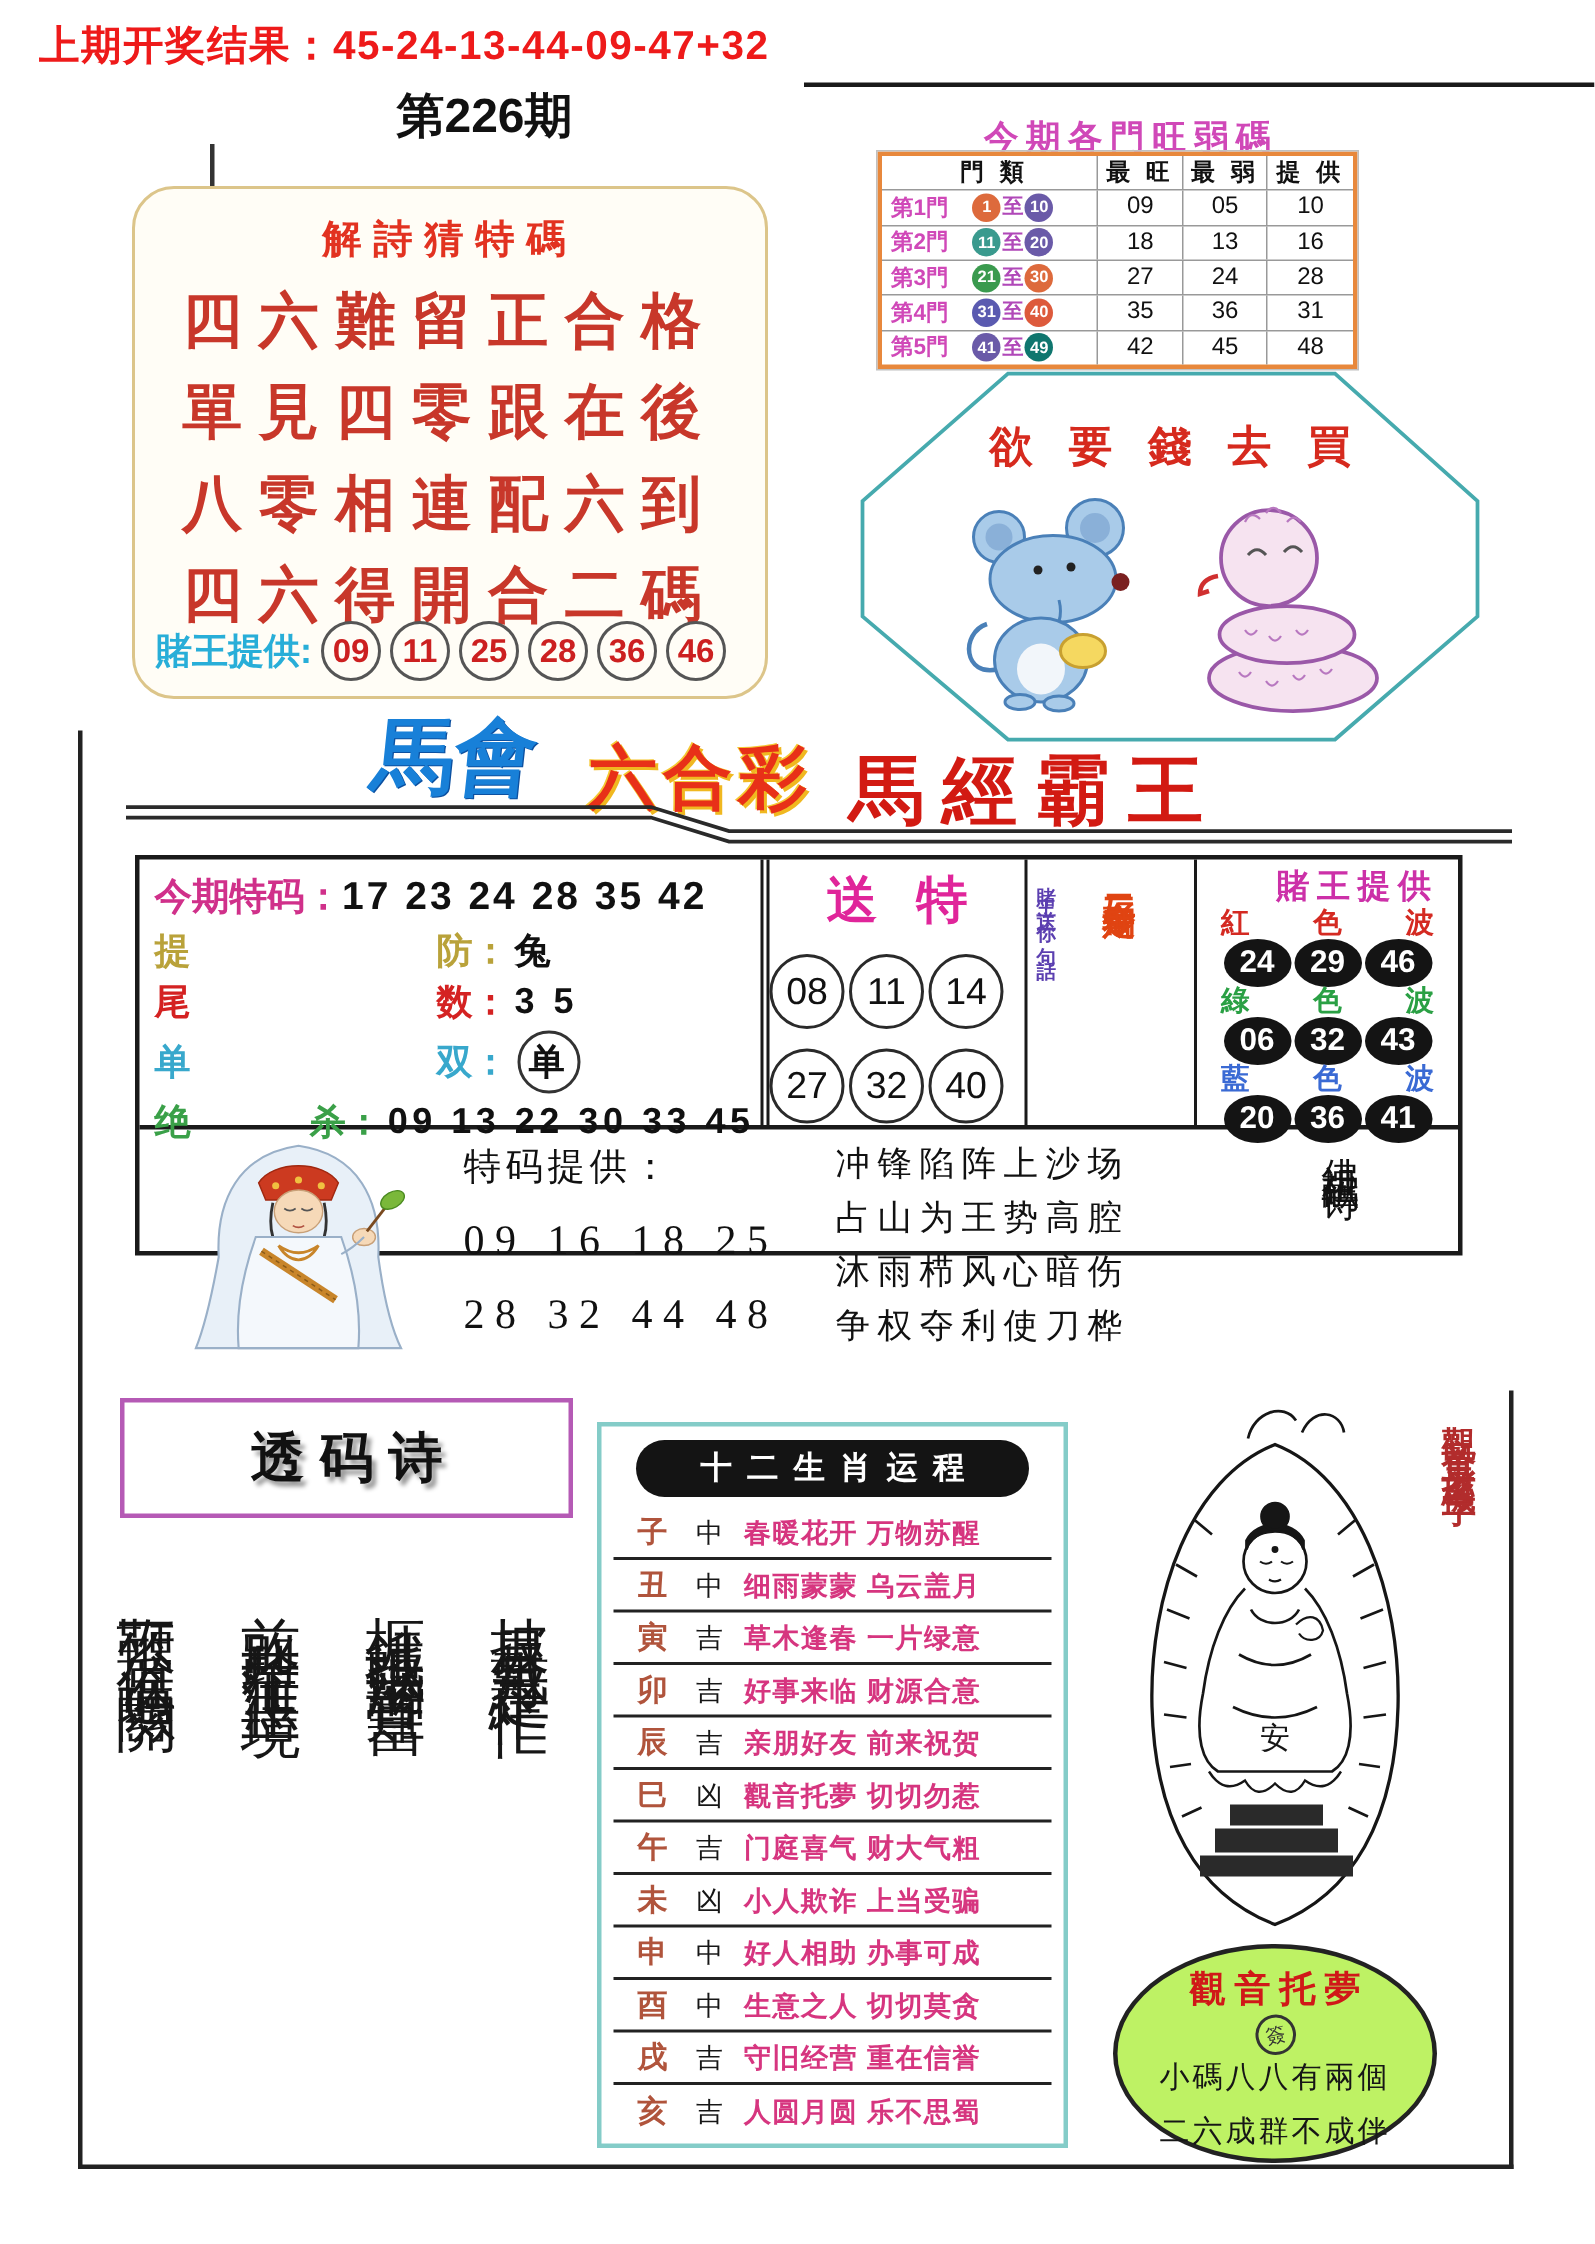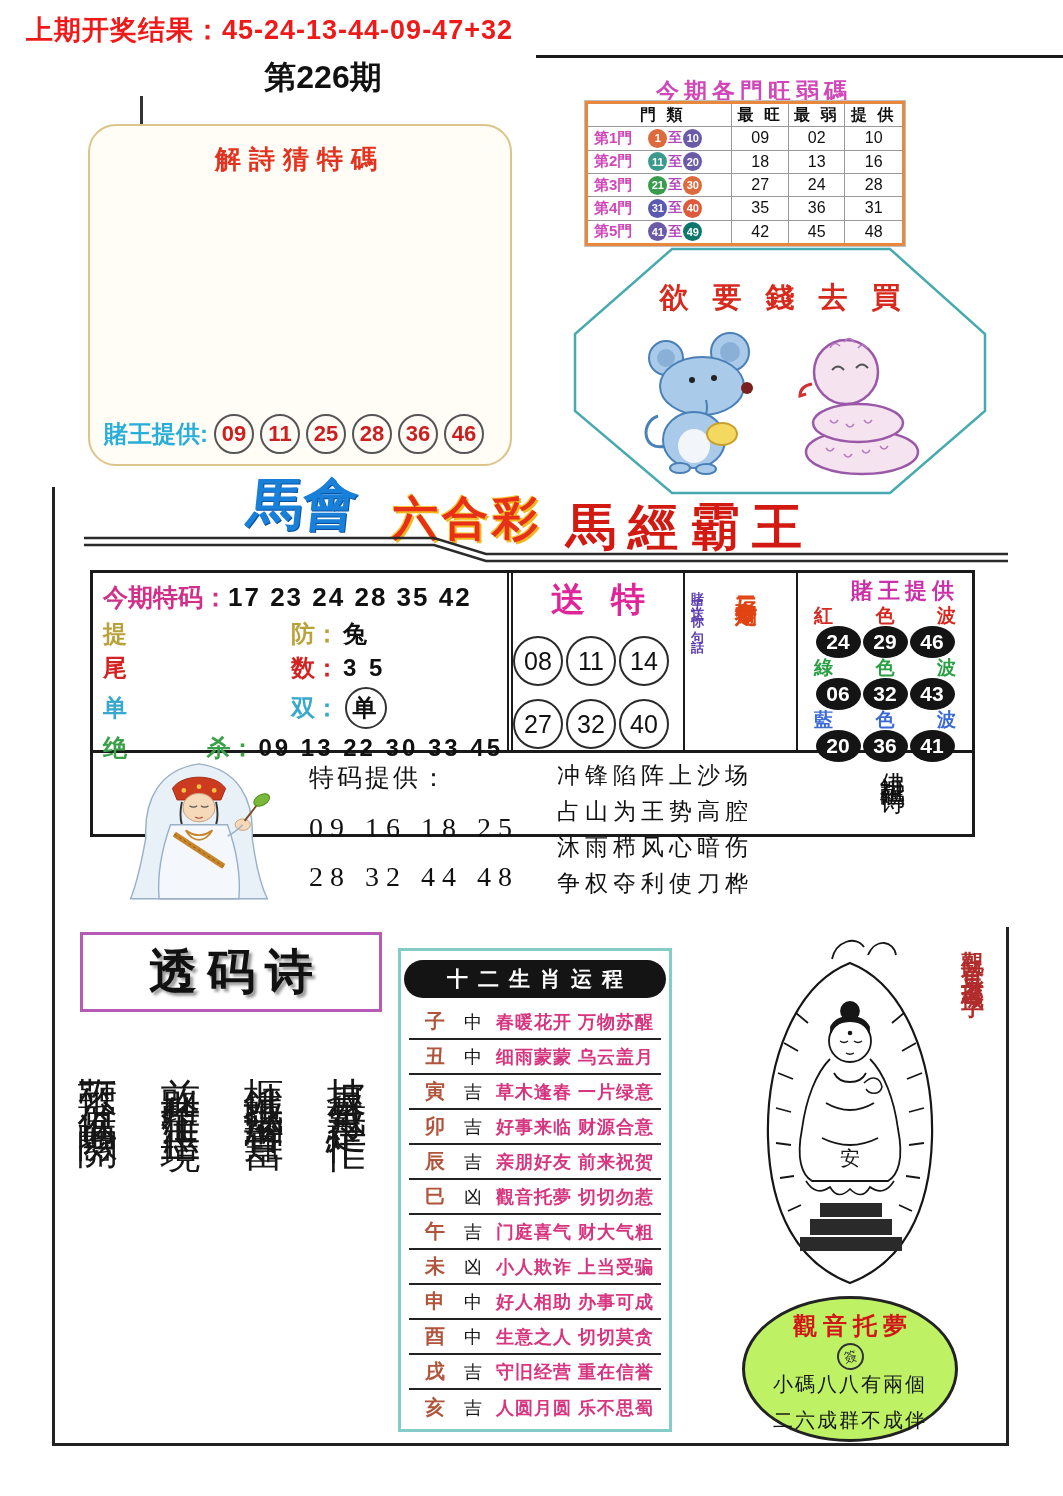--- a/index.html
+++ b/index.html
@@ -80,26 +80,26 @@
   .fpoem-line { font-size:23px; color:#111; letter-spacing:5px; line-height:36px; white-space:nowrap; }
   .fpoem-vert { writing-mode:vertical-rl; text-orientation:upright; font-size:25px; color:#111; letter-spacing:4px; margin-left:24px; height:150px; }
 
   
   .left-rule { left:52px; top:487px; width:3px; height:959px; background:#222; }
   .bottom-rule { left:52px; top:1443px; width:957px; height:3px; background:#222; }
   .right-rule { left:1006px; top:927px; width:3px; height:519px; background:#222; }
 
   
   .touma-box { left:80px; top:932px; width:302px; height:80px; border:3px solid #b55ab5; display:flex; align-items:center; justify-content:center; background:#fff; }
-  .touma-title { font-family:"Liberation Serif", serif; font-size:48px; font-weight:bold; color:#111; letter-spacing:10px; text-indent:10px; text-shadow:3px 3px 3px #999; }
+  .touma-title { font-family:"Liberation Serif", serif; font-size:36px; font-weight:bold; color:#111; letter-spacing:10px; text-indent:10px; text-shadow:3px 3px 3px #999; }
   .touma-cols { left:56px; top:1046px; width:332px; height:398px; writing-mode:vertical-rl; text-orientation:upright; font-family:"Liberation Serif", serif; color:#161616; }
   .tcol { line-height:83px; letter-spacing:9px; font-size:40px; }
 
   
-  .fortune { left:398px; top:948px; width:274px; height:484px; border:3px solid #84ccc8; background:#fff; }
+  .fortune { left:398px; top:948px; width:314px; height:484px; border:3px solid #84ccc8; background:#fff; }
   .fortune-title { margin:9px auto 7px; width:262px; height:38px; background:#141414; border-radius:19px; color:#fff; font-size:21px; font-weight:bold; letter-spacing:10px; text-indent:10px; line-height:38px; text-align:center; }
   .f-rows { padding:0 8px; }
   .f-row { height:35px; display:flex; align-items:center; border-bottom:2px solid #222; }
   .f-row:last-child { border-bottom:none; }
   .f-branch { font-size:20px; font-weight:bold; color:#b0543c; margin-left:16px; width:26px; }
   .f-luck { font-size:18px; color:#161616; margin-left:13px; width:24px; }
   .f-text { font-size:18px; font-weight:bold; color:#d6357f; letter-spacing:1px; margin-left:8px; white-space:nowrap; }
 
   
   .buddha-wrap { left:736px; top:933px; width:228px; height:368px; }
@@ -115,20 +115,26 @@
 
 <div class="abs prev-result">
   <span>上期开奖结果：</span><span>45-24-13-44-09-47+32</span>
 </div>
 <div class="abs top-rule"></div>
 <div class="abs issue-title">第226期</div>
 <div class="abs small-tick"></div>
 
 <div class="abs poem-box">
   <div class="poem-title">解詩猜特碼</div>
+  <div class="poem-lines">
+    <div class="poem-line">四六難留正合格</div>
+    <div class="poem-line">單見四零跟在後</div>
+    <div class="poem-line">八零相連配六到</div>
+    <div class="poem-line">四六得開合二碼</div>
+  </div>
   <div class="provider-row">
     <span class="provider-label">賭王提供:</span>
     <span class="p-circle">09</span>
     <span class="p-circle">11</span>
     <span class="p-circle">25</span>
     <span class="p-circle">28</span>
     <span class="p-circle">36</span>
     <span class="p-circle">46</span>
   </div>
 </div>
@@ -142,21 +148,21 @@
     <div class="st-c st-head">提 供</div>
   </div>
   <div class="st-row">
     <div class="st-c1">
         <span class="gate-label">第1門</span>
         <span class="range-circle" style="background:#dd6a3c">1</span>
         <span class="to-word">至</span>
         <span class="range-circle" style="background:#6a5aa8">10</span>
       </div>
     <div class="st-c">09</div>
-    <div class="st-c">02</div>
+    <div class="st-c">05</div>
     <div class="st-c">10</div>
   </div>
   <div class="st-row">
     <div class="st-c1">
         <span class="gate-label">第2門</span>
         <span class="range-circle" style="background:#3a9a8e">11</span>
         <span class="to-word">至</span>
         <span class="range-circle" style="background:#6a5aa8">20</span>
       </div>
     <div class="st-c">18</div>

